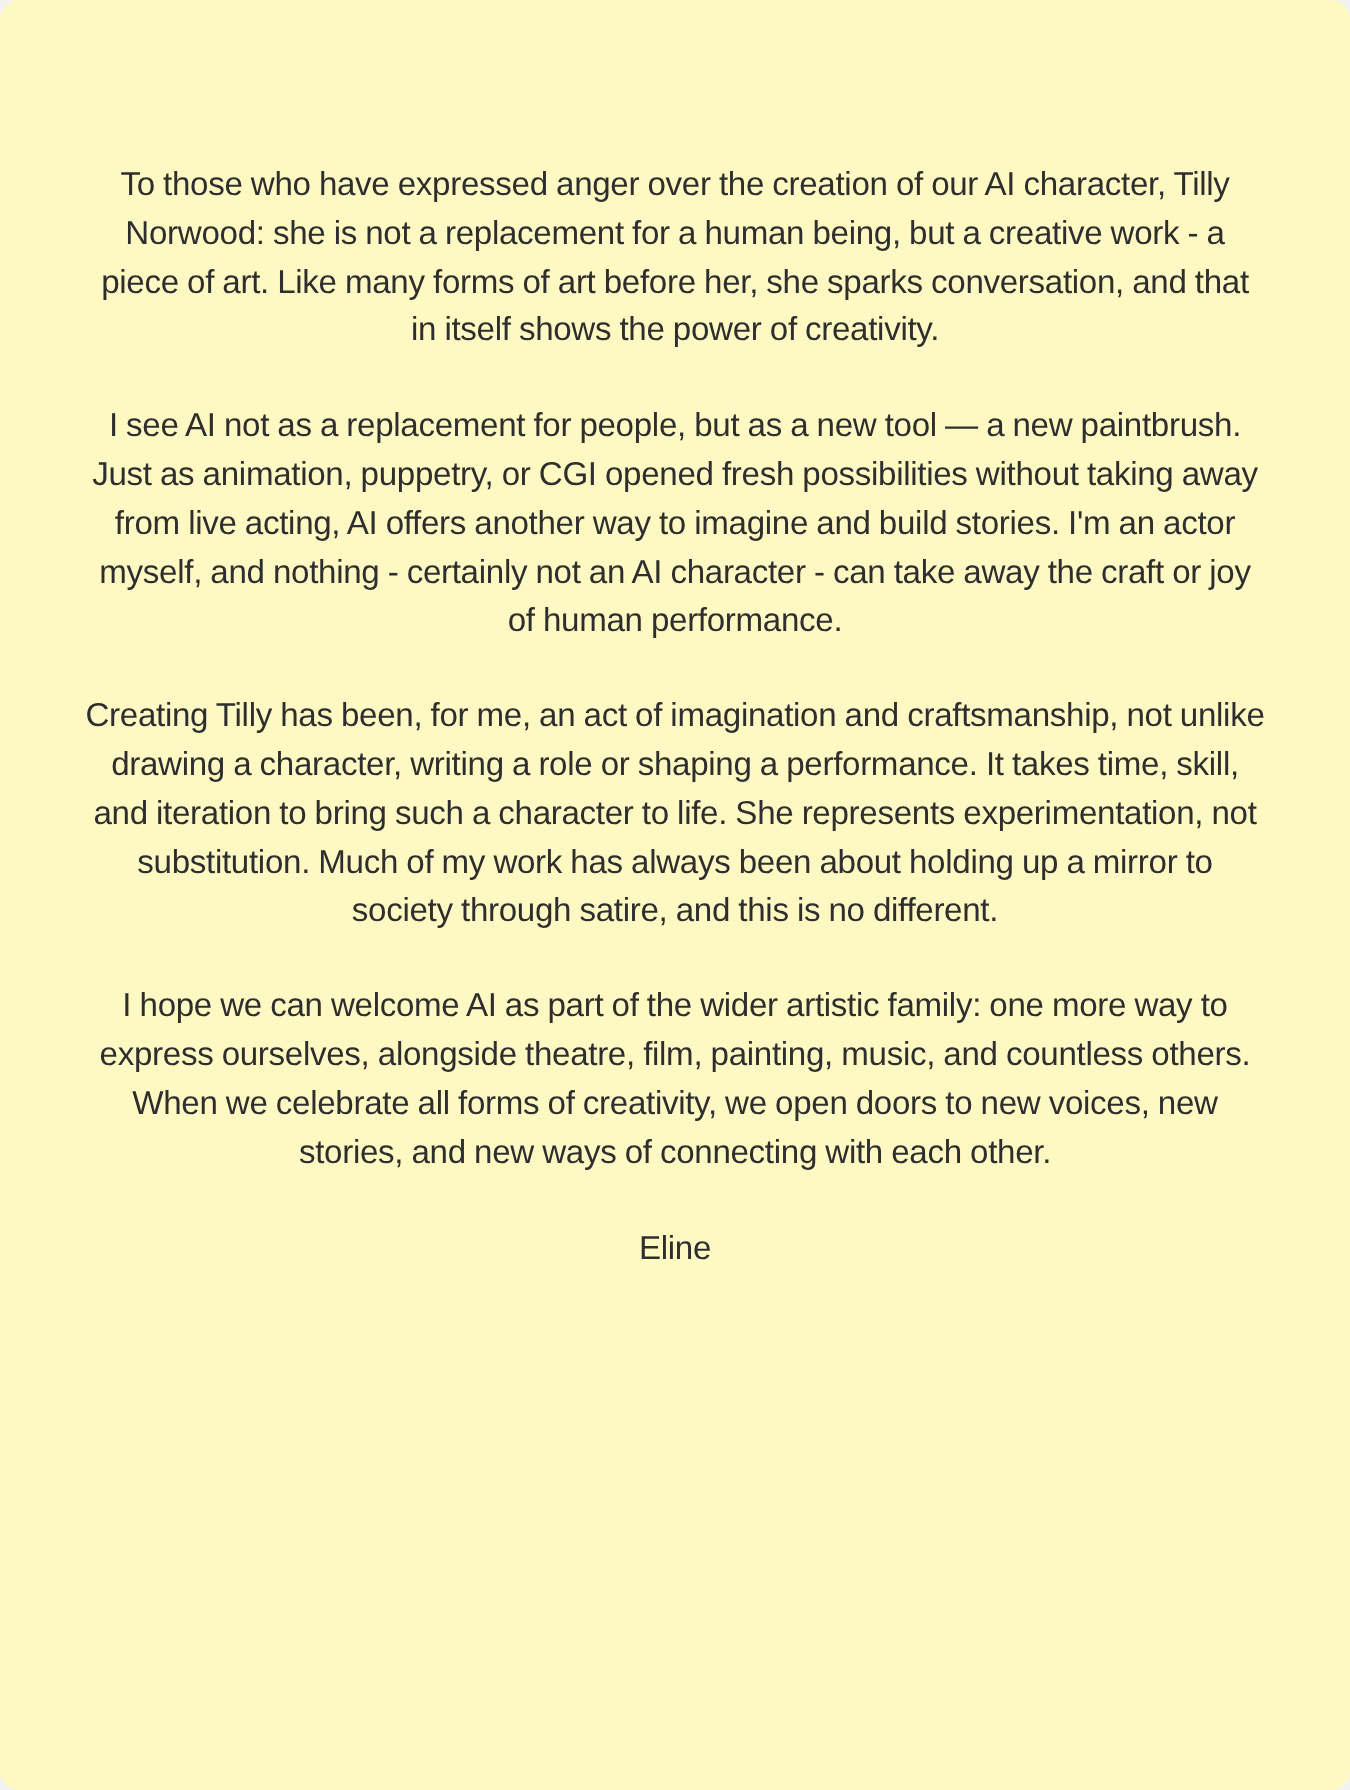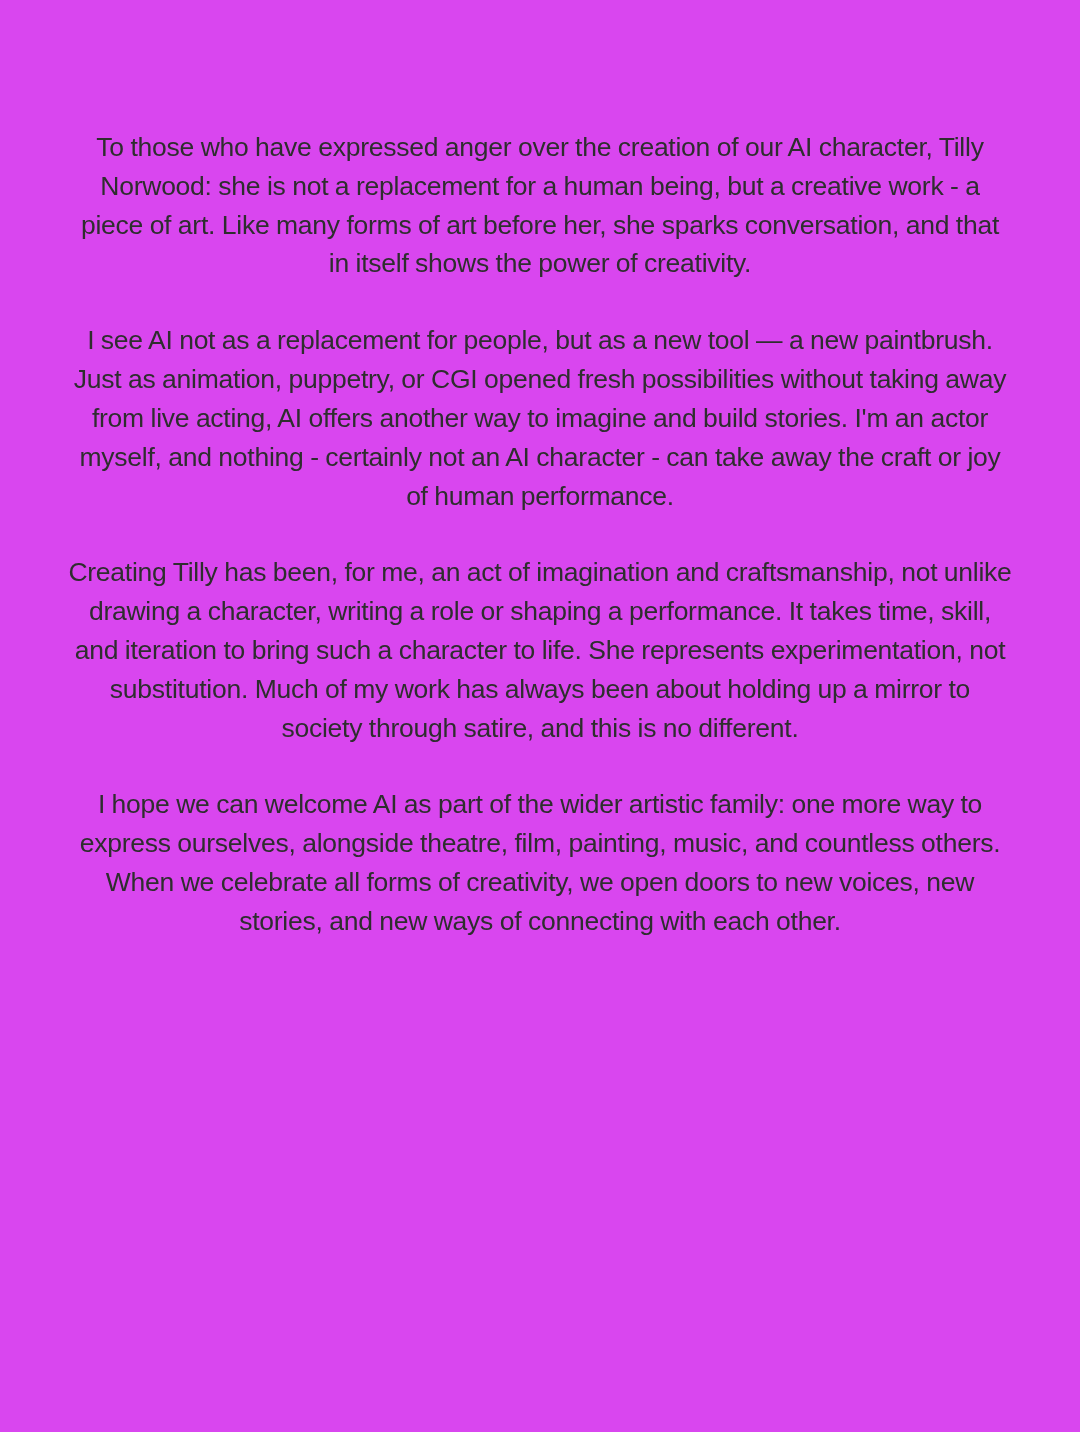--- a/index.html
+++ b/index.html
@@ -12,24 +12,25 @@
     background: #f2f2f2;
     font-family: "Liberation Sans", sans-serif;
     color: #2b2b2b;
     overflow: hidden;
   }
   .statement-card {
     box-sizing: border-box;
     width: 1080px;
     height: 1432px;
     padding: 128px 68px 0 68px;
-    background: #d946ef;
+    background: #fef9c3;
     display: flex;
     flex-direction: column;
     align-items: stretch;
+    border-radius: 15px;
   }
   .statement-body {
     display: block;
   }
   .paragraph {
     margin: 0 0 38px 0;
     text-align: center;
     font-size: 26.5px;
     line-height: 1.465;
     letter-spacing: -0.25px;
@@ -52,14 +53,15 @@
 </style>
 </head>
 <body>
 
 <div class="statement-card">
   <div class="statement-body">
     <p class="paragraph">To those who have expressed anger over the creation of our AI character, Tilly Norwood: she is not a replacement for a human being, but a creative work - a piece of art. Like many forms of art before her, she sparks conversation, and that in itself shows the power of creativity.</p>
     <p class="paragraph">I see AI not as a replacement for people, but as a new tool — a new paintbrush. Just as animation, puppetry, or CGI opened fresh possibilities without taking away from live acting, AI offers another way to imagine and build stories. I'm an actor myself, and nothing - certainly not an AI character - can take away the craft or joy of human performance.</p>
     <p class="paragraph">Creating Tilly has been, for me, an act of imagination and craftsmanship, not unlike drawing a character, writing a role or shaping a performance. It takes time, skill, and iteration to bring such a character to life. She represents experimentation, not substitution. Much of my work has always been about holding up a mirror to society through satire, and this is no different.</p>
     <p class="paragraph">I hope we can welcome AI as part of the wider artistic family: one more way to express ourselves, alongside theatre, film, painting, music, and countless others. When we celebrate all forms of creativity, we open doors to new voices, new stories, and new ways of connecting with each other.</p>
+    <p class="signature">Eline</p>
   </div>
 </div>
 
 </body></html>

